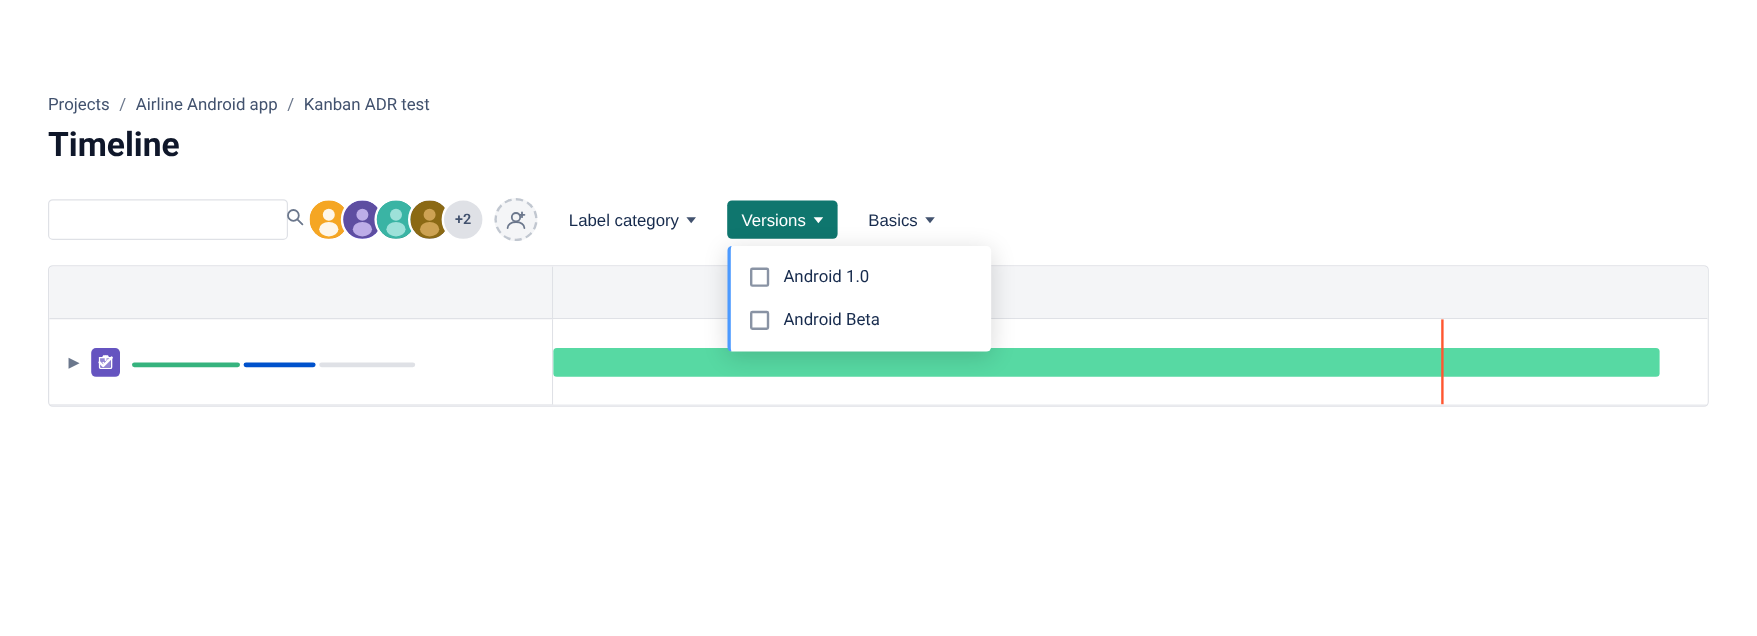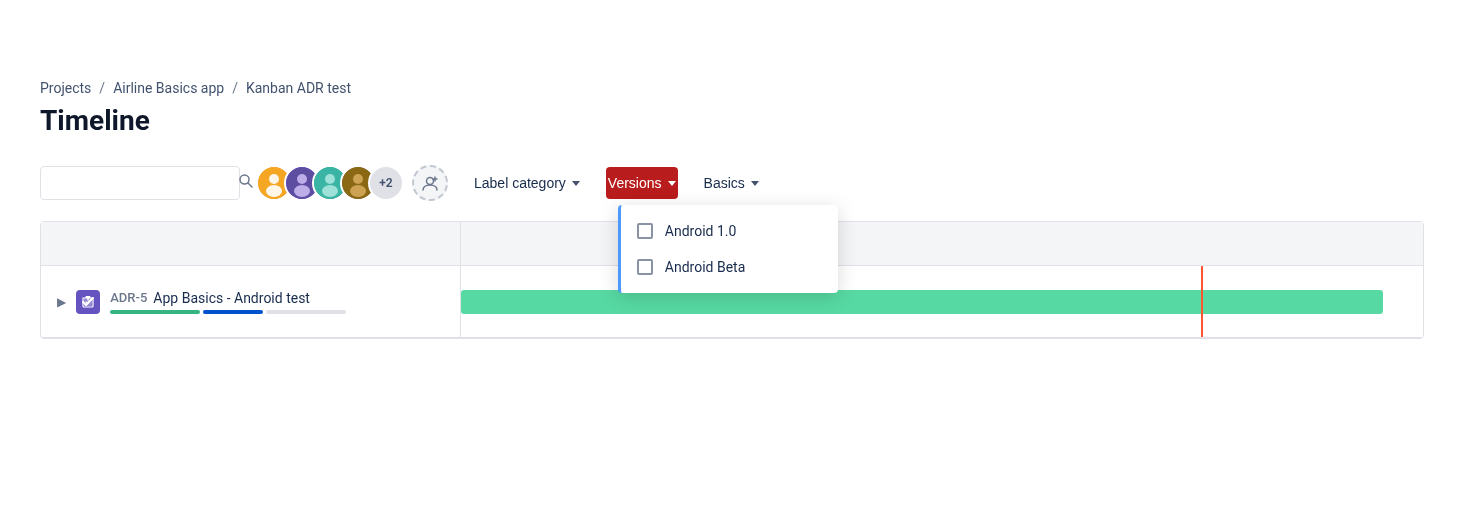--- a/index.html
+++ b/index.html
@@ -131,37 +131,37 @@
     .filter-btn .chevron {
       width: 0;
       height: 0;
       border-left: 4px solid transparent;
       border-right: 4px solid transparent;
       border-top: 5px solid #42526e;
       display: inline-block;
     }
 
     .filter-btn-versions {
-      background: #b91c1c;
+      background: #0f766e;
       color: #fff;
       border-radius: 4px;
-      padding: 8px 2px;
+      padding: 8px 12px;
     }
     .filter-btn-versions .chevron {
       border-top-color: #fff;
     }
 
     
     .dropdown-container {
       position: relative;
     }
     .dropdown-menu {
       position: absolute;
       top: calc(100% + 6px);
-      left: 12px;
+      left: 0;
       background: #fff;
       border-radius: 4px;
       box-shadow: 0 4px 20px rgba(0,0,0,0.15);
       min-width: 220px;
       z-index: 100;
       border-left: 3px solid #4c9aff;
       padding: 8px 0;
     }
     .dropdown-item {
       display: flex;
@@ -324,21 +324,21 @@
     }
   </style>
 </head>
 <body>
 
 <div class="page-container">
 
   <nav class="breadcrumb">
     <span class="breadcrumb-link">Projects</span>
     <span class="breadcrumb-separator">/</span>
-    <span class="breadcrumb-link">Airline Basics app</span>
+    <span class="breadcrumb-link">Airline Android app</span>
     <span class="breadcrumb-separator">/</span>
     <span class="breadcrumb-link">Kanban ADR test</span>
   </nav>
 
   <h1 class="page-title">Timeline</h1>
 
   <div class="toolbar">
 
     <div class="search-box">
       <input type="text" placeholder="" style="">
@@ -445,24 +445,20 @@
           <svg viewBox="0 0 14 14" fill="none">
             <path d="M2 7L5 10L12 3" stroke="white" stroke-width="2" stroke-linecap="round" stroke-linejoin="round"></path>
             <path d="M7 2V5" stroke="white" stroke-width="1.5" stroke-linecap="round"></path>
             <rect x="3" y="3" width="8" height="8" rx="1" fill="white" opacity="0.3"></rect>
             <path d="M5 1h4l1 2H4L5 1z" fill="white"></path>
             <path d="M2 3h10v8a1 1 0 01-1 1H3a1 1 0 01-1-1V3z" stroke="white" stroke-width="1.2" fill="none"></path>
             <path d="M5 7l1.5 1.5L9 5" stroke="white" stroke-width="1.2" stroke-linecap="round" stroke-linejoin="round"></path>
           </svg>
         </div>
         <div>
-          <div style="display:flex; align-items:center; gap:6px;">
-            <span class="issue-id">ADR-5</span>
-            <span class="issue-title">App Basics - Android test</span>
-          </div>
           <div class="progress-bars">
             <div class="progress-bar-green"></div>
             <div class="progress-bar-blue"></div>
             <div class="progress-bar-gray"></div>
           </div>
         </div>
       </div>
       <div class="timeline-row-right">
         <div class="gantt-bar"></div>
         <div class="today-line"></div>

